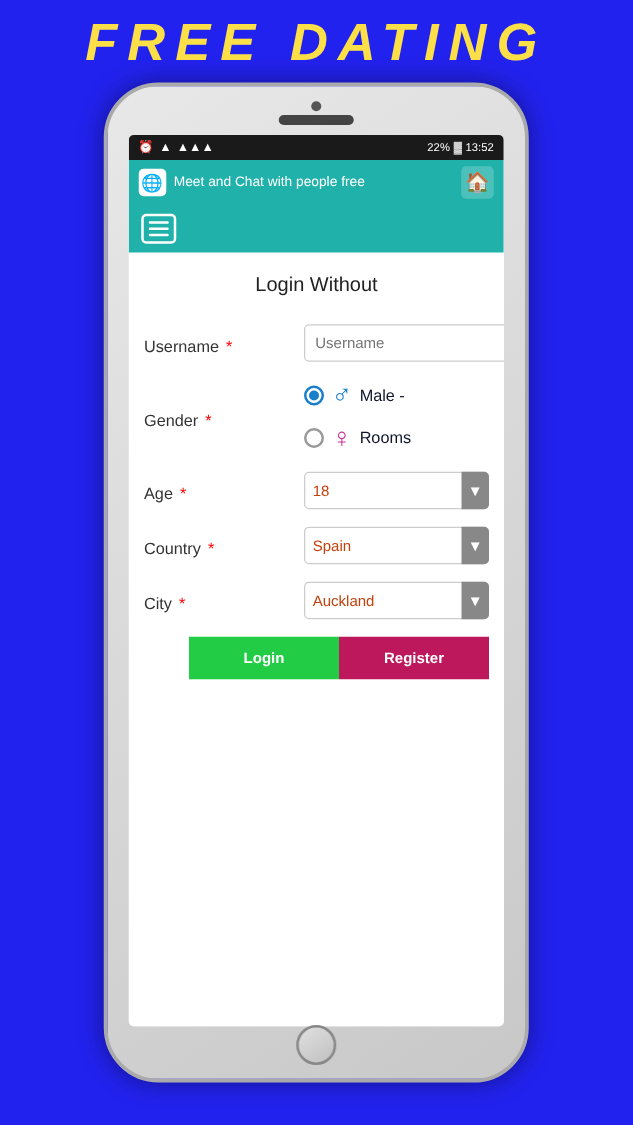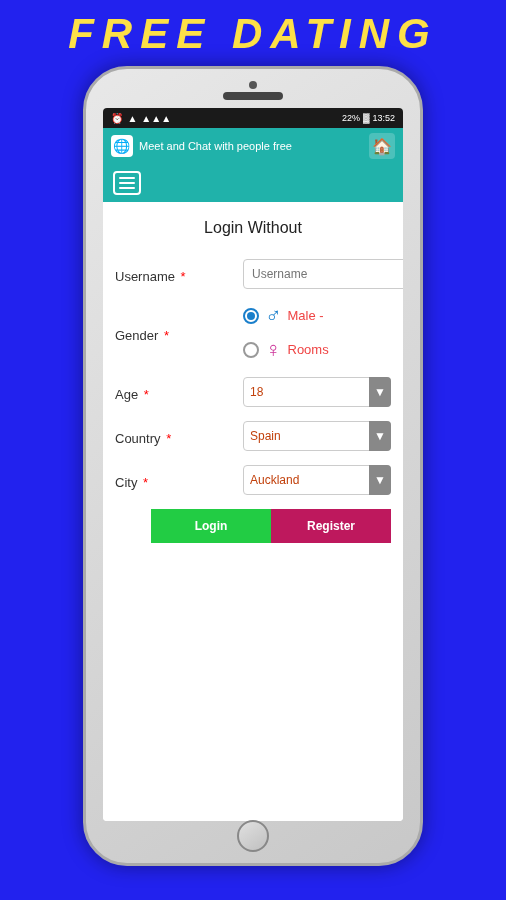--- a/index.html
+++ b/index.html
@@ -268,21 +268,21 @@
       color: #1a7fcb;
     }
 
     .gender-icon-female {
       font-size: 22px;
       color: #cc3399;
     }
 
     .gender-label {
       font-size: 13px;
-      color: #ef4444;
+      color: #0f172a;
     }
 
     
     .select-wrapper {
       flex: 1;
       position: relative;
       height: 30px;
     }
 
     .select-box {

